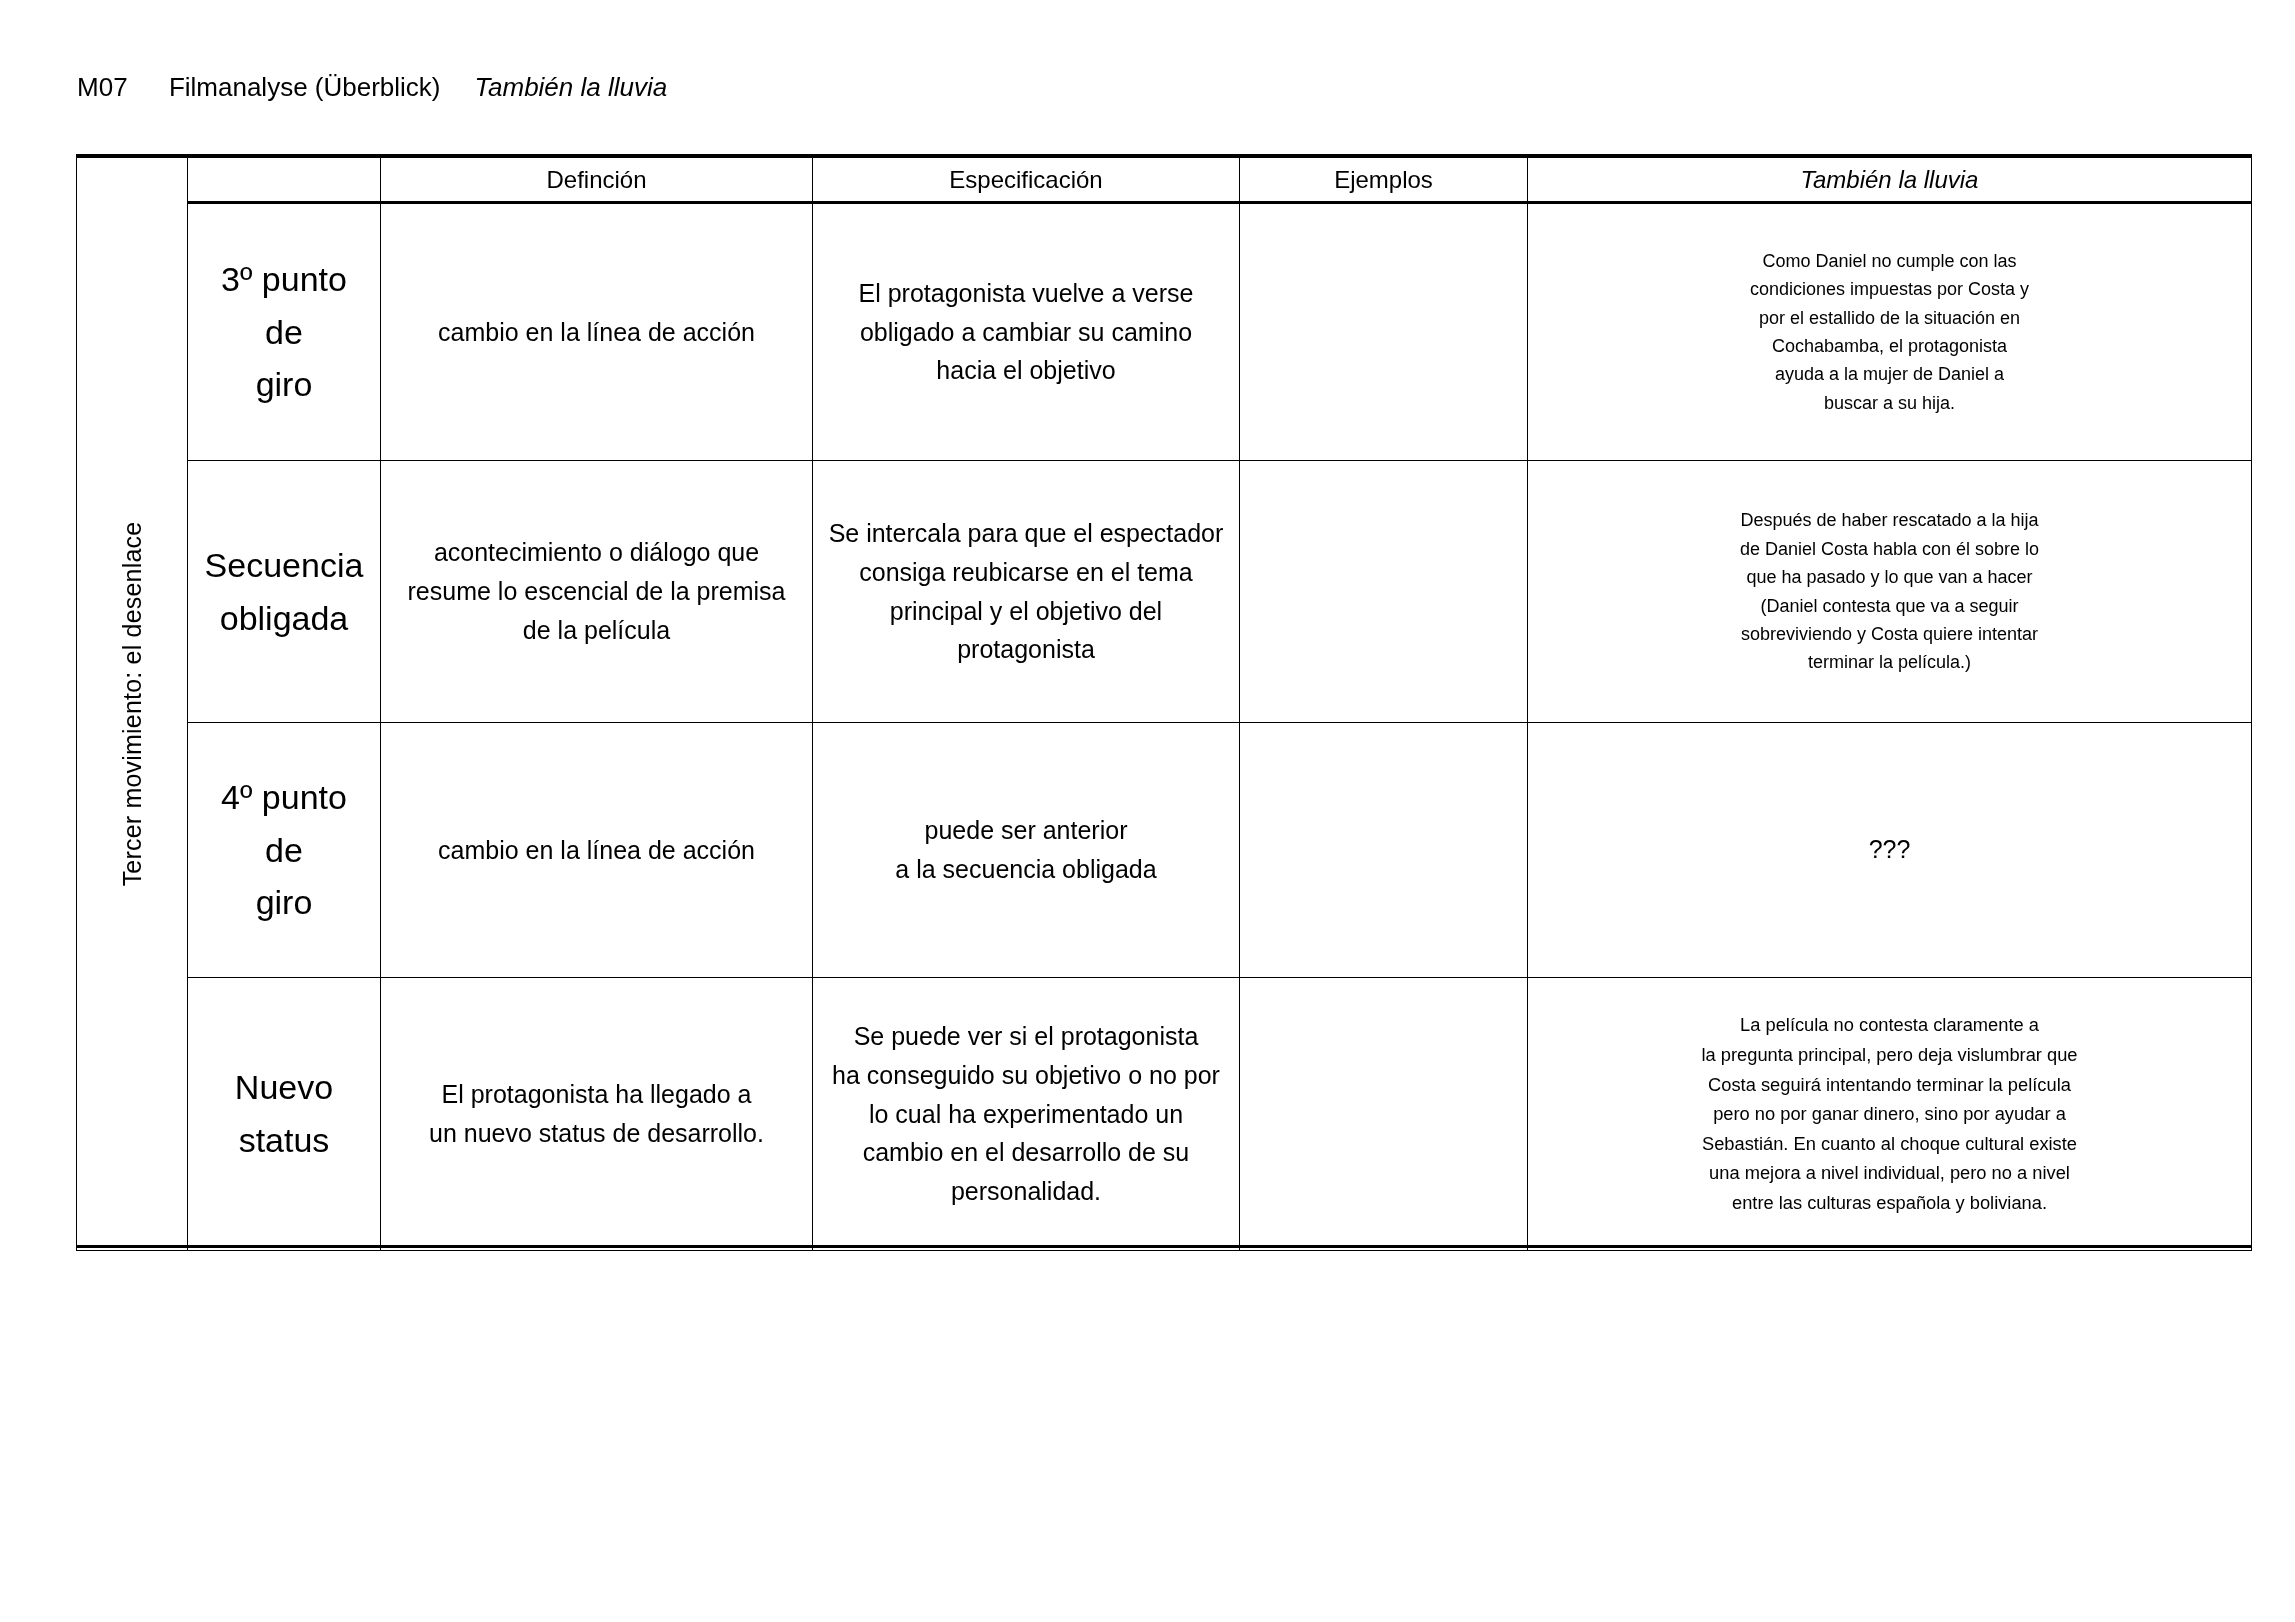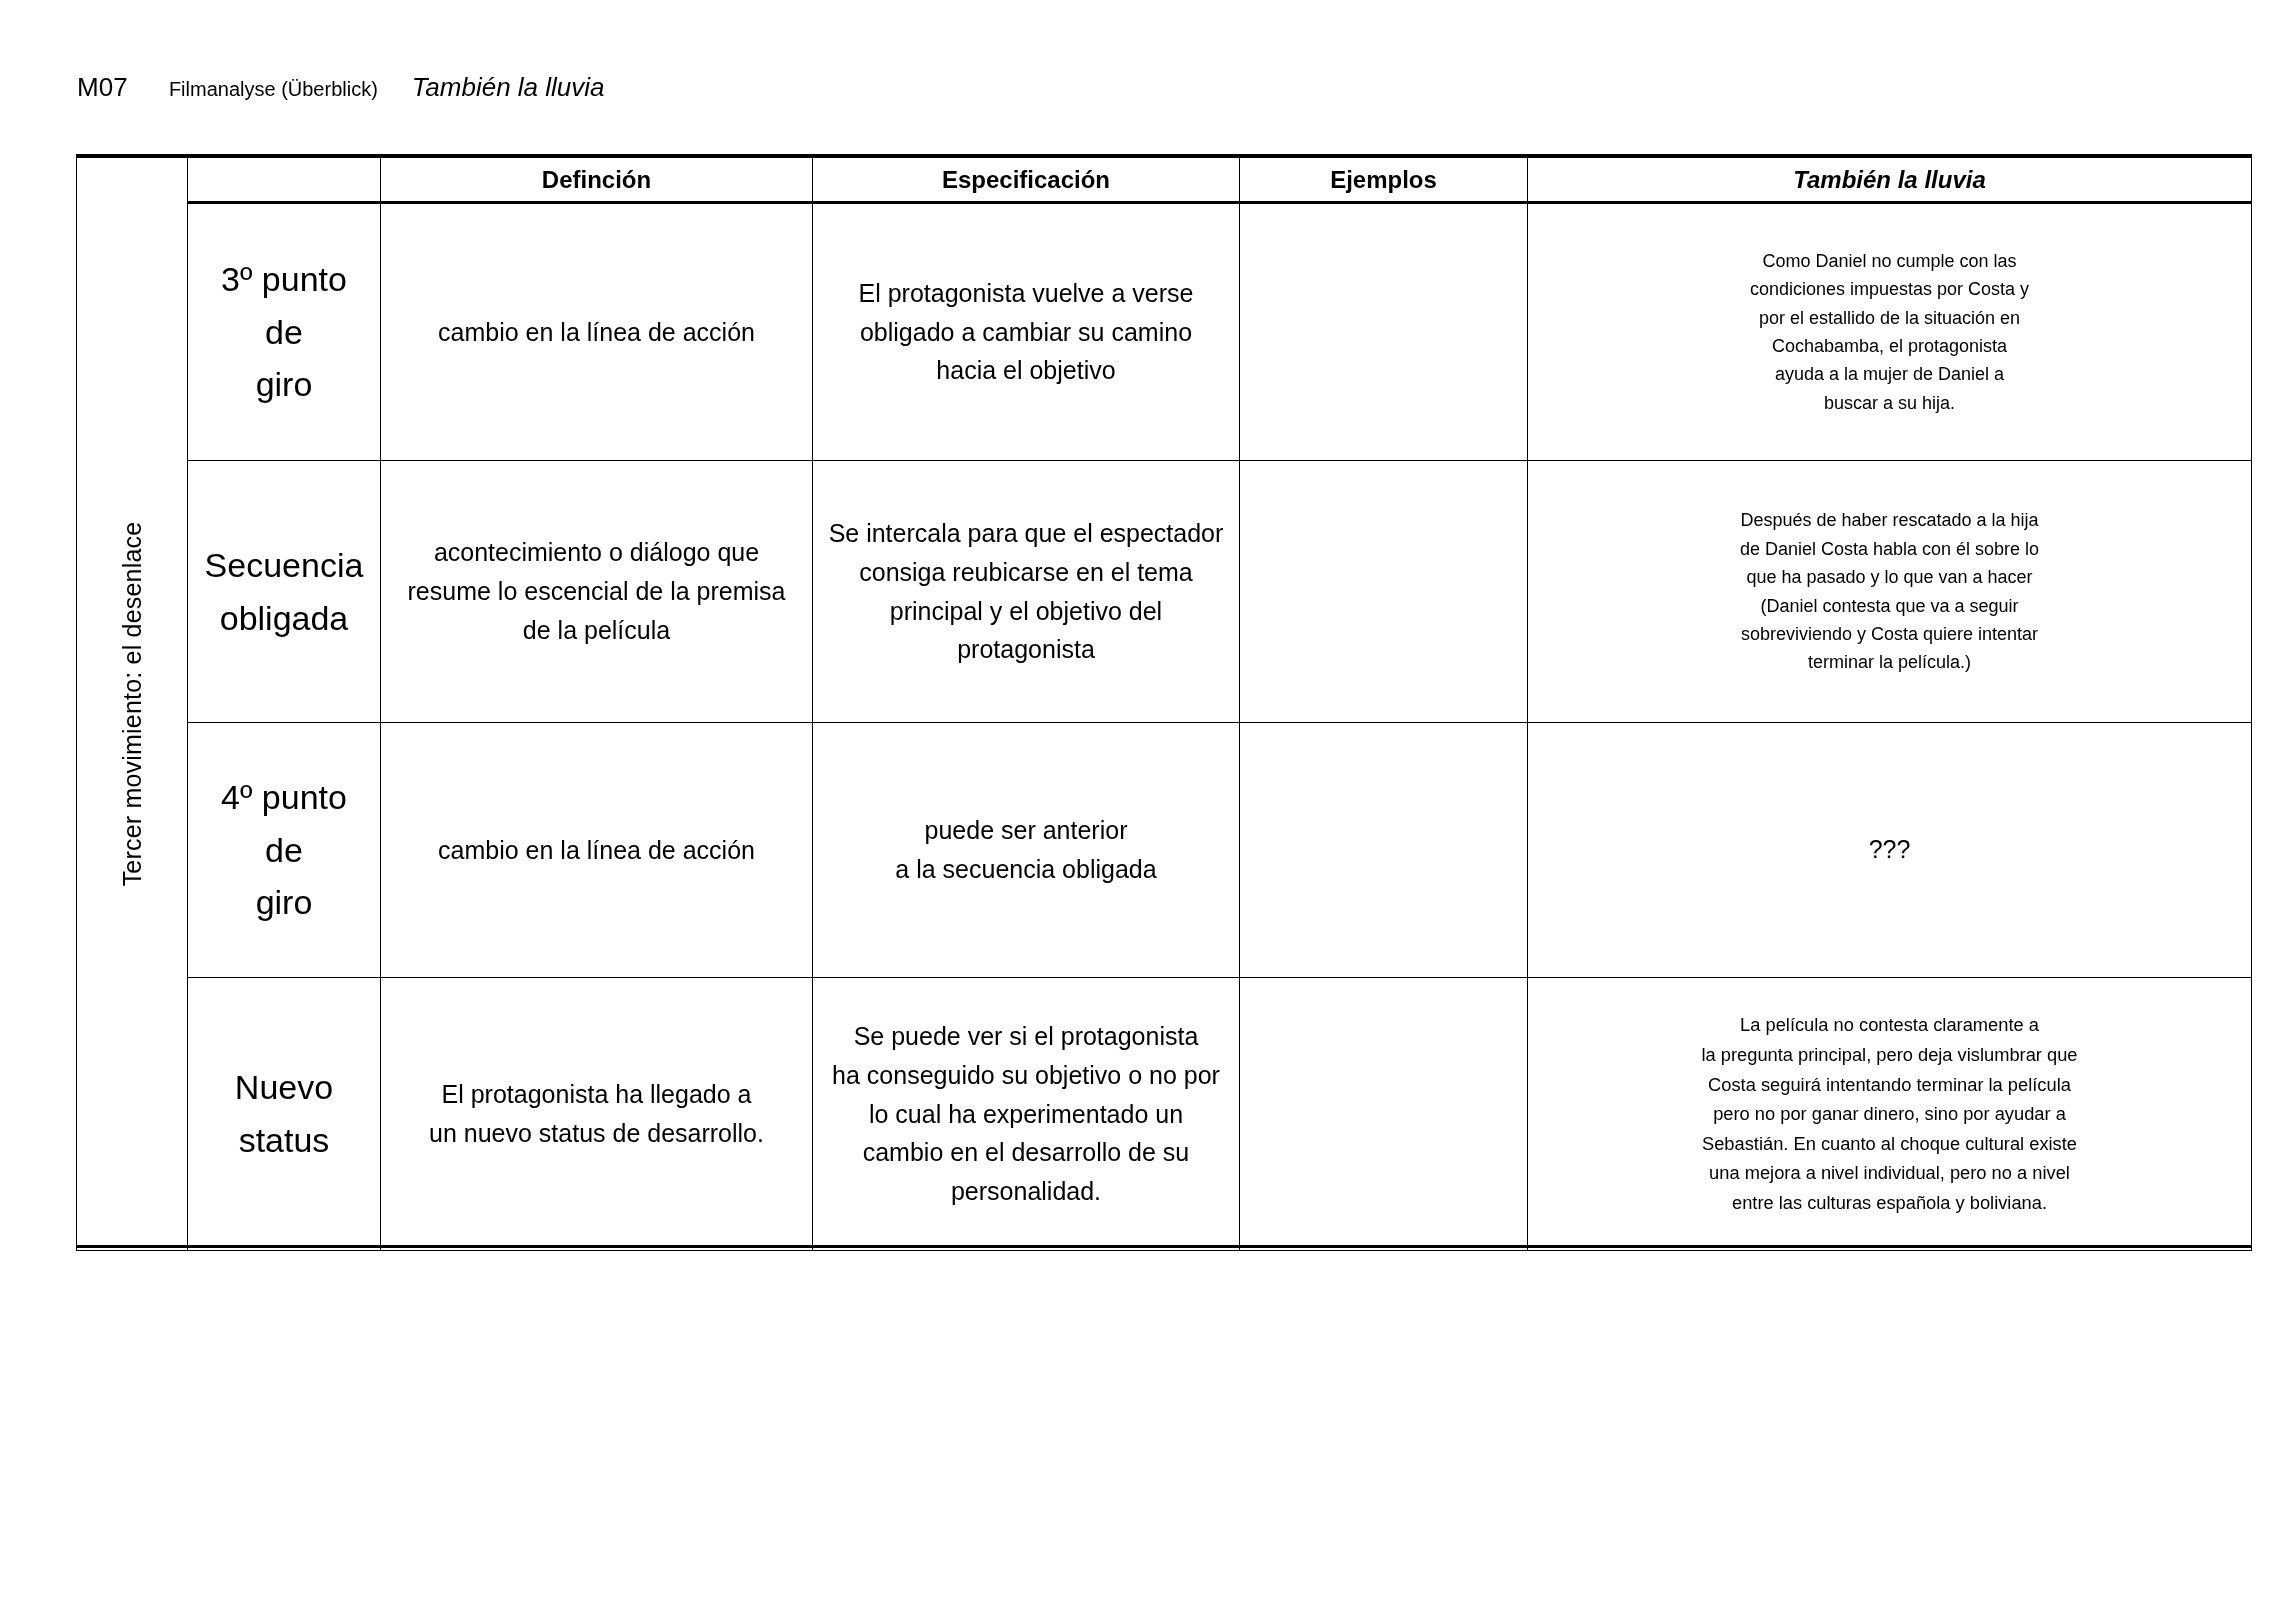--- a/index.html
+++ b/index.html
@@ -31,21 +31,21 @@
     top: 72px;
     display: flex;
     align-items: baseline;
     white-space: nowrap;
   }
   .doc-header .code {
     font-size: 26px;
     letter-spacing: 0.1px;
   }
   .doc-header .title {
-    font-size: 20px;
+    font-size: 26px;
     margin-left: 41px;
   }
   .doc-header .film {
     font-size: 26px;
     font-style: italic;
     margin-left: 34px;
   }
 
   
   .table-wrap {
@@ -82,21 +82,20 @@
   col.c-spec     { width: 427px; }
   col.c-ex       { width: 288px; }
   col.c-film     { width: 724px; }
 
   
   tr.head-row { height: 45px; }
   tr.head-row th {
     font-size: 24px;
     padding: 1.3px 5.2px;
     border-bottom: 3.3px solid #000;
-    font-weight: bold;
   }
   tr.head-row th.film-head { font-style: italic; }
   th.blank-head { border-bottom: 3.3px solid #000; }
 
   
   td.movement-cell {
     border-right: 1.3px solid #000;
     border-left: none;
     border-top: none;
     border-bottom: none;

